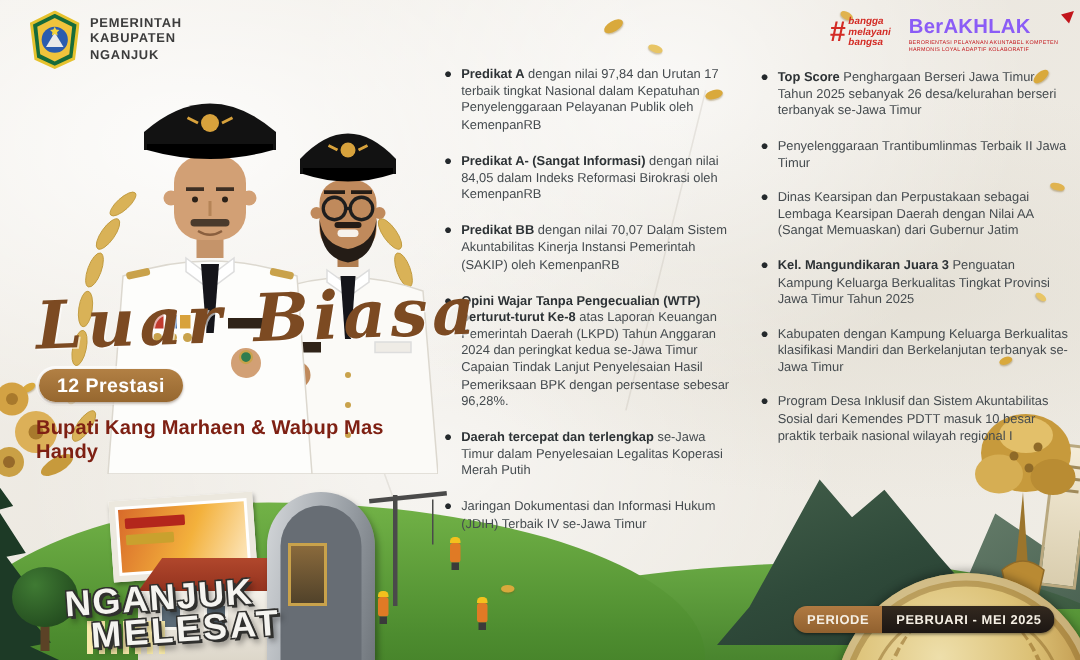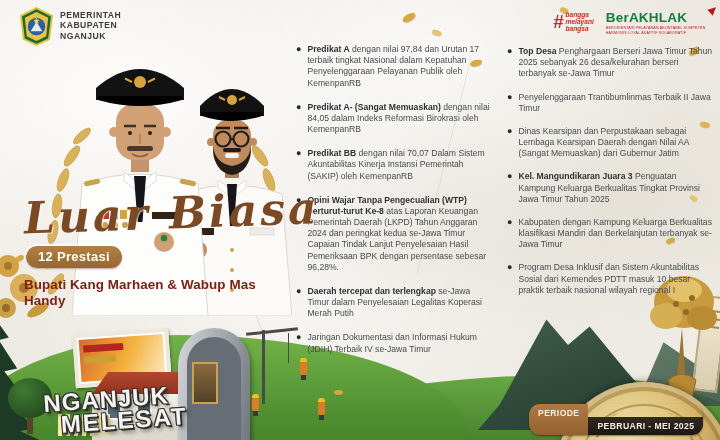--- a/index.html
+++ b/index.html
@@ -44,21 +44,21 @@
 
   
   .org { position:absolute; left:20px; top:7px; display:flex; align-items:flex-start; gap:7px; z-index:5; }
   .org-text { font-size:8.6px; font-weight:bold; color:#3c3c3c; letter-spacing:.5px; line-height:1.2; padding-top:3px; }
 
   .brands { position:absolute; left:553px; top:11px; display:flex; gap:12px; align-items:flex-start; z-index:5; }
   .bangga { display:flex; gap:2px; align-items:center; }
   .bangga .hash { font-size:19px; font-weight:bold; font-style:italic; color:#d32b25; line-height:1; }
   .bangga .words { font-size:6.6px; font-weight:bold; font-style:italic; color:#d32b25; line-height:1.08; }
   .berakhlak { display:flex; flex-direction:column; }
-  .berakhlak .title { font-size:13.5px; font-weight:bold; color:#15803d; letter-spacing:.2px; line-height:1; position:relative; }
+  .berakhlak .title { font-size:13.5px; font-weight:bold; color:#8b5cf6; letter-spacing:.2px; line-height:1; position:relative; }
   .berakhlak .arrow { position:absolute; right:-9px; top:-5px; width:0; height:0;
     border-left:8px solid #c2151b; border-top:4px solid transparent; border-bottom:4px solid transparent;
     transform:rotate(-42deg); }
   .berakhlak .tagline { font-size:3.6px; color:#c2151b; width:102px; line-height:1.3; margin-top:1.5px; letter-spacing:.2px; }
 
   
   .officials { position:absolute; left:40px; top:44px; width:252px; height:272px; z-index:3; }
   .flowers { position:absolute; left:-6px; top:246px; width:70px; height:100px; z-index:2; }
 
   
@@ -125,21 +125,21 @@
   .medal::before { content:""; position:absolute; inset:22px; border-radius:50%;
     border:2px solid rgba(140,103,40,.5); }
   .medal .wheat-l, .medal .wheat-r { position:absolute; top:30px; width:44px; height:110px;
     border:3px dashed rgba(145,105,38,.55); border-radius:50%; }
   .medal .wheat-l { left:30px;  border-right:none; border-top:none; transform:rotate(14deg); }
   .medal .wheat-r { right:30px; border-left:none;  border-top:none; transform:rotate(-14deg); }
   .periode { position:absolute; left:529px; top:404px; display:inline-flex; z-index:8; border-radius:11px; overflow:hidden;
     box-shadow:0 1px 2px rgba(0,0,0,.45); }
   .periode .seg { color:#f5efe4; font-weight:bold; font-size:8.6px; padding:4px 9px 4px; letter-spacing:.4px; }
   .periode .seg.tan  { background:linear-gradient(#b07a42, #91612f); }
-  .periode .seg.dark { background:linear-gradient(#33291f, #1c1613);margin-top:13px; }
+  .periode .seg.dark { background:linear-gradient(#33291f, #1c1613); }
 </style>
 </head>
 <body>
 
 <div id="stage">
 
   <div class="paper"></div>
   <div class="crease" style="left:470px; top:60px; width:1px; height:220px; transform:rotate(14deg);"></div>
   <div class="crease" style="left:250px; top:300px; width:1px; height:120px; transform:rotate(-20deg);"></div>
 
@@ -295,21 +295,21 @@
     </div>
   </div>
 
   <div id="col-middle" class="col">
       <div class="bullet-item">
         <span class="bullet-dot">●</span>
         <span class="bullet-text"><b>Predikat A</b> dengan nilai 97,84 dan Urutan 17 terbaik tingkat Nasional dalam Kepatuhan Penyelenggaraan Pelayanan Publik oleh KemenpanRB</span>
       </div>
       <div class="bullet-item">
         <span class="bullet-dot">●</span>
-        <span class="bullet-text"><b>Predikat A- (Sangat Memuaskan)</b> dengan nilai 84,05 dalam Indeks Reformasi Birokrasi oleh KemenpanRB</span>
+        <span class="bullet-text"><b>Predikat A- (Sangat Informasi)</b> dengan nilai 84,05 dalam Indeks Reformasi Birokrasi oleh KemenpanRB</span>
       </div>
       <div class="bullet-item">
         <span class="bullet-dot">●</span>
         <span class="bullet-text"><b>Predikat BB</b> dengan nilai 70,07 Dalam Sistem Akuntabilitas Kinerja Instansi Pemerintah (SAKIP) oleh KemenpanRB</span>
       </div>
       <div class="bullet-item">
         <span class="bullet-dot">●</span>
         <span class="bullet-text"><b>Opini Wajar Tanpa Pengecualian (WTP) berturut-turut Ke-8</b> atas Laporan Keuangan Pemerintah Daerah (LKPD) Tahun Anggaran 2024 dan peringkat kedua se-Jawa Timur Capaian Tindak Lanjut Penyelesaian Hasil Pemeriksaan BPK dengan persentase sebesar 96,28%.</span>
       </div>
       <div class="bullet-item">
@@ -317,21 +317,21 @@
         <span class="bullet-text"><b>Daerah tercepat dan terlengkap</b> se-Jawa Timur dalam Penyelesaian Legalitas Koperasi Merah Putih</span>
       </div>
       <div class="bullet-item">
         <span class="bullet-dot">●</span>
         <span class="bullet-text">Jaringan Dokumentasi dan Informasi Hukum (JDIH) Terbaik IV se-Jawa Timur</span>
       </div>
     </div>
   <div id="col-right" class="col">
       <div class="bullet-item">
         <span class="bullet-dot">●</span>
-        <span class="bullet-text"><b>Top Desa</b> Penghargaan Berseri Jawa Timur Tahun 2025 sebanyak 26 desa/kelurahan berseri terbanyak se-Jawa Timur</span>
+        <span class="bullet-text"><b>Top Score</b> Penghargaan Berseri Jawa Timur Tahun 2025 sebanyak 26 desa/kelurahan berseri terbanyak se-Jawa Timur</span>
       </div>
       <div class="bullet-item">
         <span class="bullet-dot">●</span>
         <span class="bullet-text">Penyelenggaraan Trantibumlinmas Terbaik II Jawa Timur</span>
       </div>
       <div class="bullet-item">
         <span class="bullet-dot">●</span>
         <span class="bullet-text">Dinas Kearsipan dan Perpustakaan sebagai Lembaga Kearsipan Daerah dengan Nilai AA (Sangat Memuaskan) dari Gubernur Jatim</span>
       </div>
       <div class="bullet-item">

